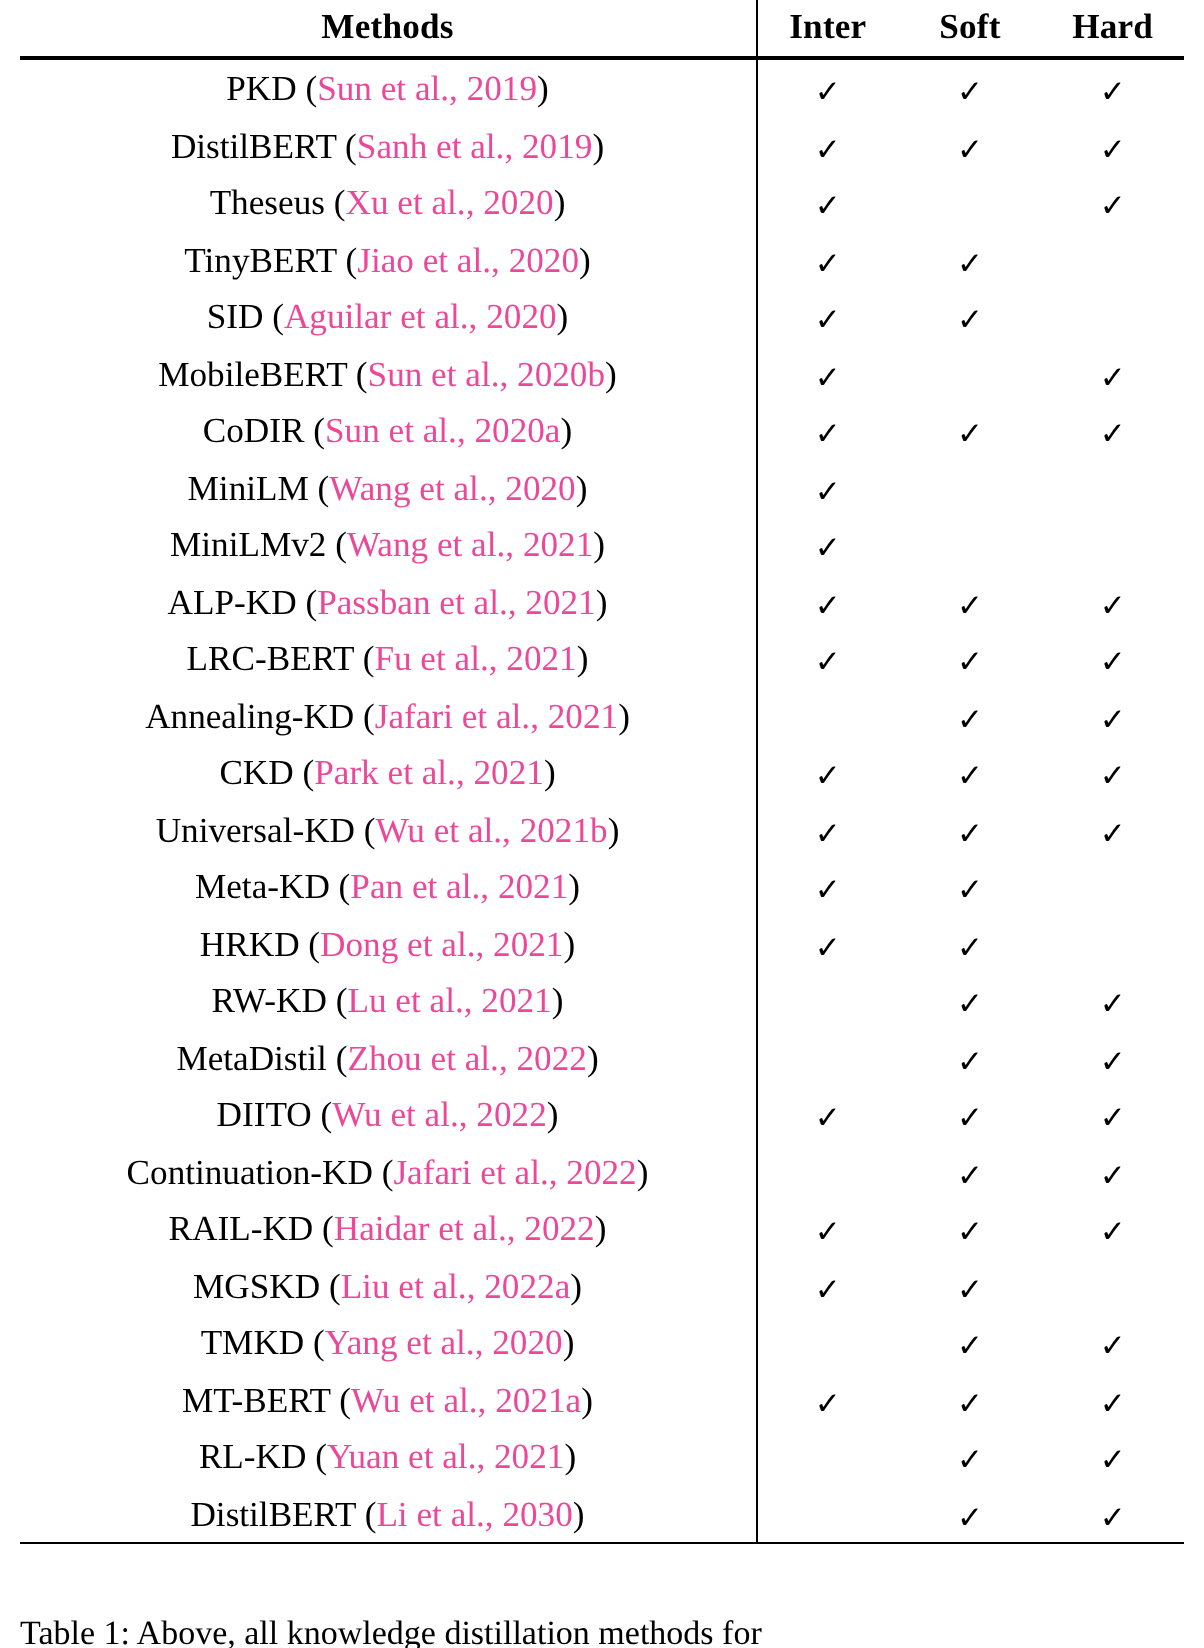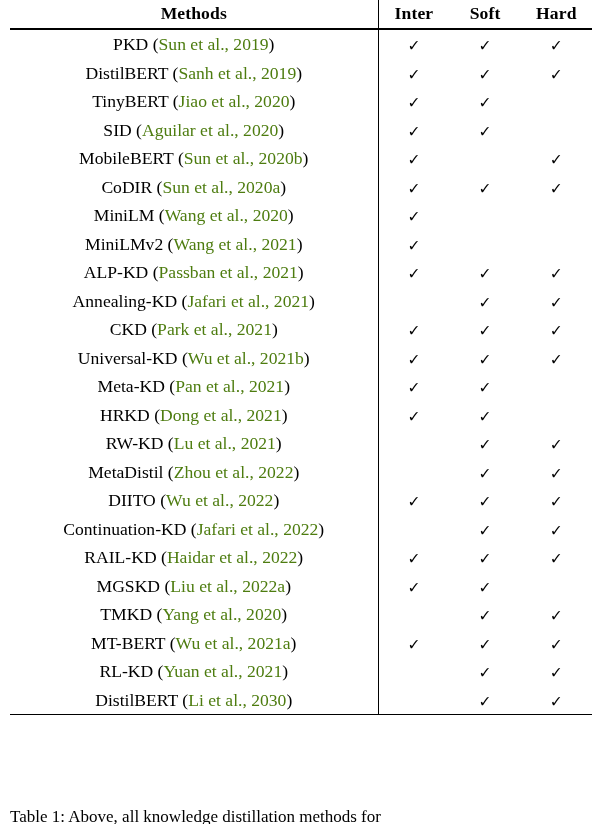--- a/index.html
+++ b/index.html
@@ -86,21 +86,21 @@
   .vdiv {
     border-left: 1.1px solid #000;
   }
 
   .method-cell {
     text-align: center;
     padding: 0 6px;
   }
 
   .cite {
-    color: #4d7c0f;
+    color: #ec4899;
   }
   .paren {
     color: #000000;
   }
 
   .check {
     font-family: "DejaVu Sans", sans-serif;
     font-size: 15.5px;
     line-height: 1;
     display: inline-block;
@@ -161,20 +161,26 @@
             <td><span class="check">✓</span></td>
             <td><span class="check">✓</span></td>
           </tr>
           <tr>
             <td class="method-cell"><span>DistilBERT</span><span class="paren"> (</span><span class="cite">Sanh et al., 2019</span><span class="paren">)</span></td>
             <td class="vdiv"><span class="check">✓</span></td>
             <td><span class="check">✓</span></td>
             <td><span class="check">✓</span></td>
           </tr>
           <tr>
+            <td class="method-cell"><span>Theseus</span><span class="paren"> (</span><span class="cite">Xu et al., 2020</span><span class="paren">)</span></td>
+            <td class="vdiv"><span class="check">✓</span></td>
+            <td></td>
+            <td><span class="check">✓</span></td>
+          </tr>
+          <tr>
             <td class="method-cell"><span>TinyBERT</span><span class="paren"> (</span><span class="cite">Jiao et al., 2020</span><span class="paren">)</span></td>
             <td class="vdiv"><span class="check">✓</span></td>
             <td><span class="check">✓</span></td>
             <td></td>
           </tr>
           <tr>
             <td class="method-cell"><span>SID</span><span class="paren"> (</span><span class="cite">Aguilar et al., 2020</span><span class="paren">)</span></td>
             <td class="vdiv"><span class="check">✓</span></td>
             <td><span class="check">✓</span></td>
             <td></td>
@@ -198,20 +204,26 @@
             <td></td>
           </tr>
           <tr>
             <td class="method-cell"><span>MiniLMv2</span><span class="paren"> (</span><span class="cite">Wang et al., 2021</span><span class="paren">)</span></td>
             <td class="vdiv"><span class="check">✓</span></td>
             <td></td>
             <td></td>
           </tr>
           <tr>
             <td class="method-cell"><span>ALP-KD</span><span class="paren"> (</span><span class="cite">Passban et al., 2021</span><span class="paren">)</span></td>
+            <td class="vdiv"><span class="check">✓</span></td>
+            <td><span class="check">✓</span></td>
+            <td><span class="check">✓</span></td>
+          </tr>
+          <tr>
+            <td class="method-cell"><span>LRC-BERT</span><span class="paren"> (</span><span class="cite">Fu et al., 2021</span><span class="paren">)</span></td>
             <td class="vdiv"><span class="check">✓</span></td>
             <td><span class="check">✓</span></td>
             <td><span class="check">✓</span></td>
           </tr>
           <tr>
             <td class="method-cell"><span>Annealing-KD</span><span class="paren"> (</span><span class="cite">Jafari et al., 2021</span><span class="paren">)</span></td>
             <td class="vdiv"></td>
             <td><span class="check">✓</span></td>
             <td><span class="check">✓</span></td>
           </tr>

